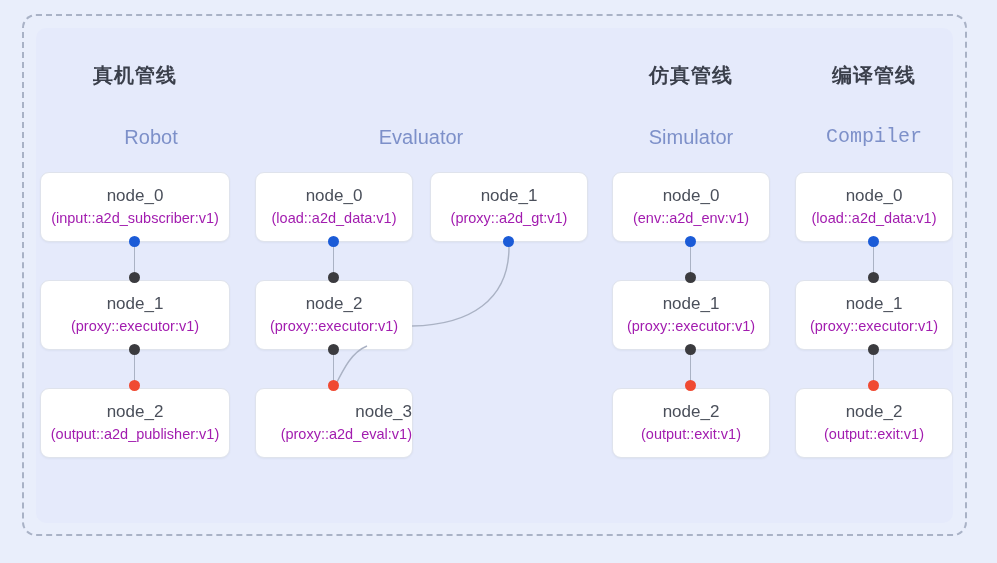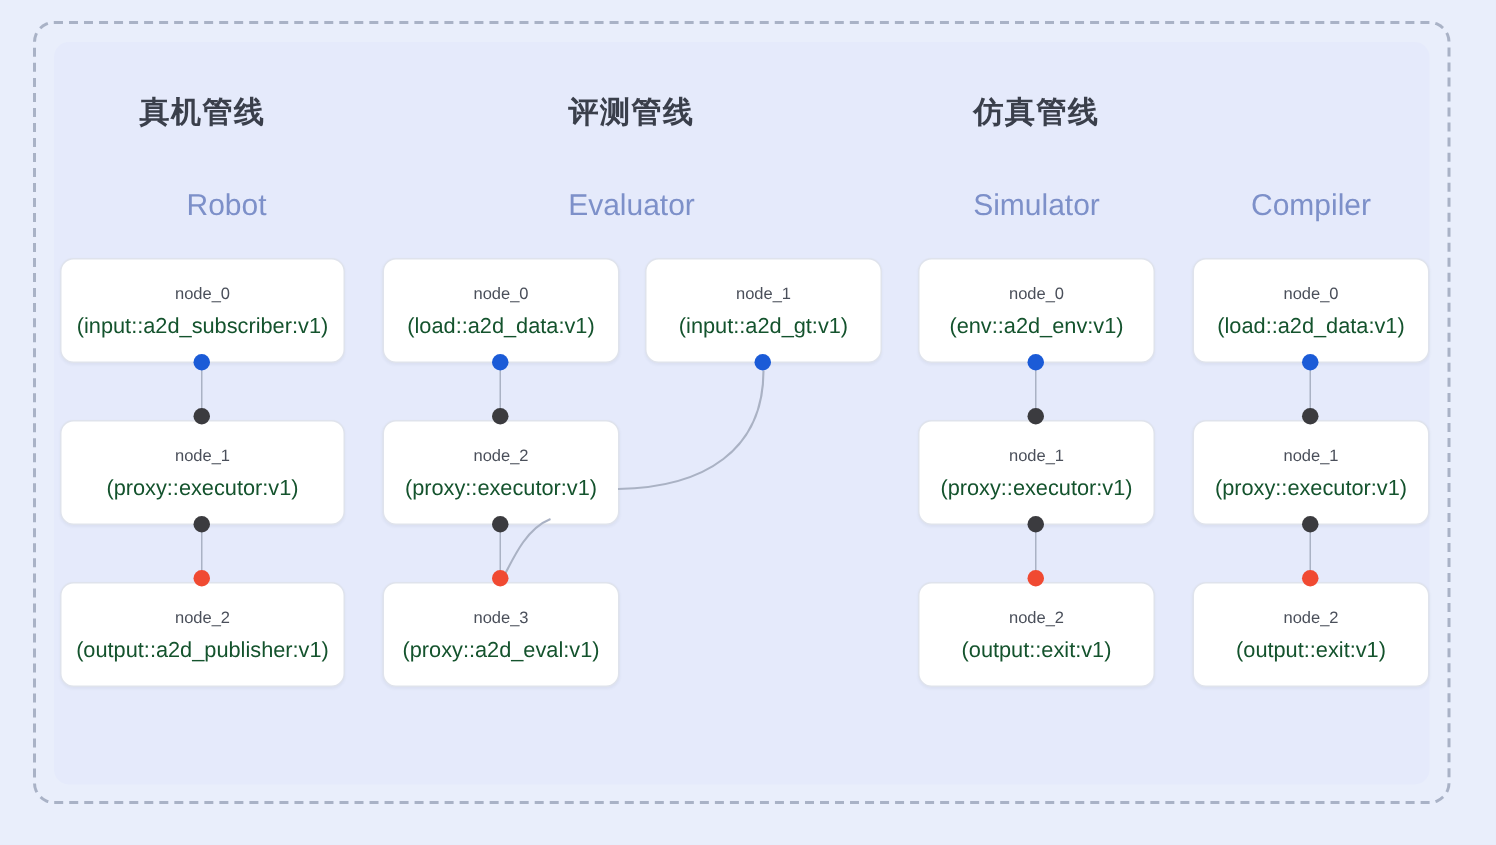--- a/index.html
+++ b/index.html
@@ -83,28 +83,28 @@
     border: 1px solid #dfe3ec;
     border-radius: 9px;
     box-shadow: 0 1px 2px rgba(40,50,80,0.05);
     display: flex;
     flex-direction: column;
     align-items: center;
     justify-content: center;
     text-align: center;
   }
   .node-name {
-    font-size: 11px;
+    font-size: 17px;
     color: #4a4f5a;
     line-height: 22px;
     white-space: nowrap;
   }
   .node-type {
     font-size: 14.5px;
-    color: #14532d;
+    color: #a21caf;
     line-height: 22px;
     white-space: nowrap;
   }
 
   
   .port {
     position: absolute;
     width: 11px;
     height: 11px;
     border-radius: 50%;
@@ -176,50 +176,47 @@
     </div>
     <div class="port black" style="left:129px; top:344px;"></div>
     <div class="edge-v" style="left:134px; top:349px; height:36px;"></div>
     <div class="port red" style="left:129px; top:380px;"></div>
 
     <div class="node" style="left:40px; top:388px; width:190px; height:70px;">
       <div class="node-name">node_2</div>
       <div class="node-type">(output::a2d_publisher:v1)</div>
     </div>
 
-    <div class="col-header" style="left:326px; top:62px; width:190px;">
-      <div class="col-title-cn">评测管线</div>
-    </div>
     <div class="col-header" style="left:326px; top:124px; width:190px;">
       <div class="col-title-en">Evaluator</div>
     </div>
 
     <div class="node" style="left:255px; top:172px; width:158px; height:70px;">
       <div class="node-name">node_0</div>
       <div class="node-type">(load::a2d_data:v1)</div>
     </div>
     <div class="port blue" style="left:328px; top:236px;"></div>
     <div class="edge-v" style="left:333px; top:241px; height:36px;"></div>
     <div class="port black" style="left:328px; top:272px;"></div>
 
     <div class="node" style="left:430px; top:172px; width:158px; height:70px;">
       <div class="node-name">node_1</div>
-      <div class="node-type">(input::a2d_gt:v1)</div>
+      <div class="node-type">(proxy::a2d_gt:v1)</div>
     </div>
     <div class="port blue" style="left:503px; top:236px;"></div>
 
     <div class="node" style="left:255px; top:280px; width:158px; height:70px;">
       <div class="node-name">node_2</div>
       <div class="node-type">(proxy::executor:v1)</div>
     </div>
     <div class="port black" style="left:328px; top:344px;"></div>
     <div class="edge-v" style="left:333px; top:349px; height:36px;"></div>
     <div class="port red" style="left:328px; top:380px;"></div>
 
-    <div class="node" style="left:255px; top:388px; width:158px; height:70px;">
+    <div class="node" style="left:255px; top:388px; width:158px; height:70px;align-items:flex-end;">
       <div class="node-name">node_3</div>
       <div class="node-type">(proxy::a2d_eval:v1)</div>
     </div>
 
     <div class="col-header" style="left:612px; top:62px; width:158px;">
       <div class="col-title-cn">仿真管线</div>
     </div>
     <div class="col-header" style="left:612px; top:124px; width:158px;">
       <div class="col-title-en">Simulator</div>
     </div>
@@ -238,21 +235,24 @@
     </div>
     <div class="port black" style="left:685px; top:344px;"></div>
     <div class="edge-v" style="left:690px; top:349px; height:36px;"></div>
     <div class="port red" style="left:685px; top:380px;"></div>
 
     <div class="node" style="left:612px; top:388px; width:158px; height:70px;">
       <div class="node-name">node_2</div>
       <div class="node-type">(output::exit:v1)</div>
     </div>
 
-    <div class="col-header" style="left:795px; top:124px; width:158px;">
+    <div class="col-header" style="left:795px; top:62px; width:158px;">
+      <div class="col-title-cn">编译管线</div>
+    </div>
+    <div class="col-header" style="left:795px; top:124px; width:158px;font-family:Liberation Mono, monospace;">
       <div class="col-title-en">Compiler</div>
     </div>
 
     <div class="node" style="left:795px; top:172px; width:158px; height:70px;">
       <div class="node-name">node_0</div>
       <div class="node-type">(load::a2d_data:v1)</div>
     </div>
     <div class="port blue" style="left:868px; top:236px;"></div>
     <div class="edge-v" style="left:873px; top:241px; height:36px;"></div>
     <div class="port black" style="left:868px; top:272px;"></div>

